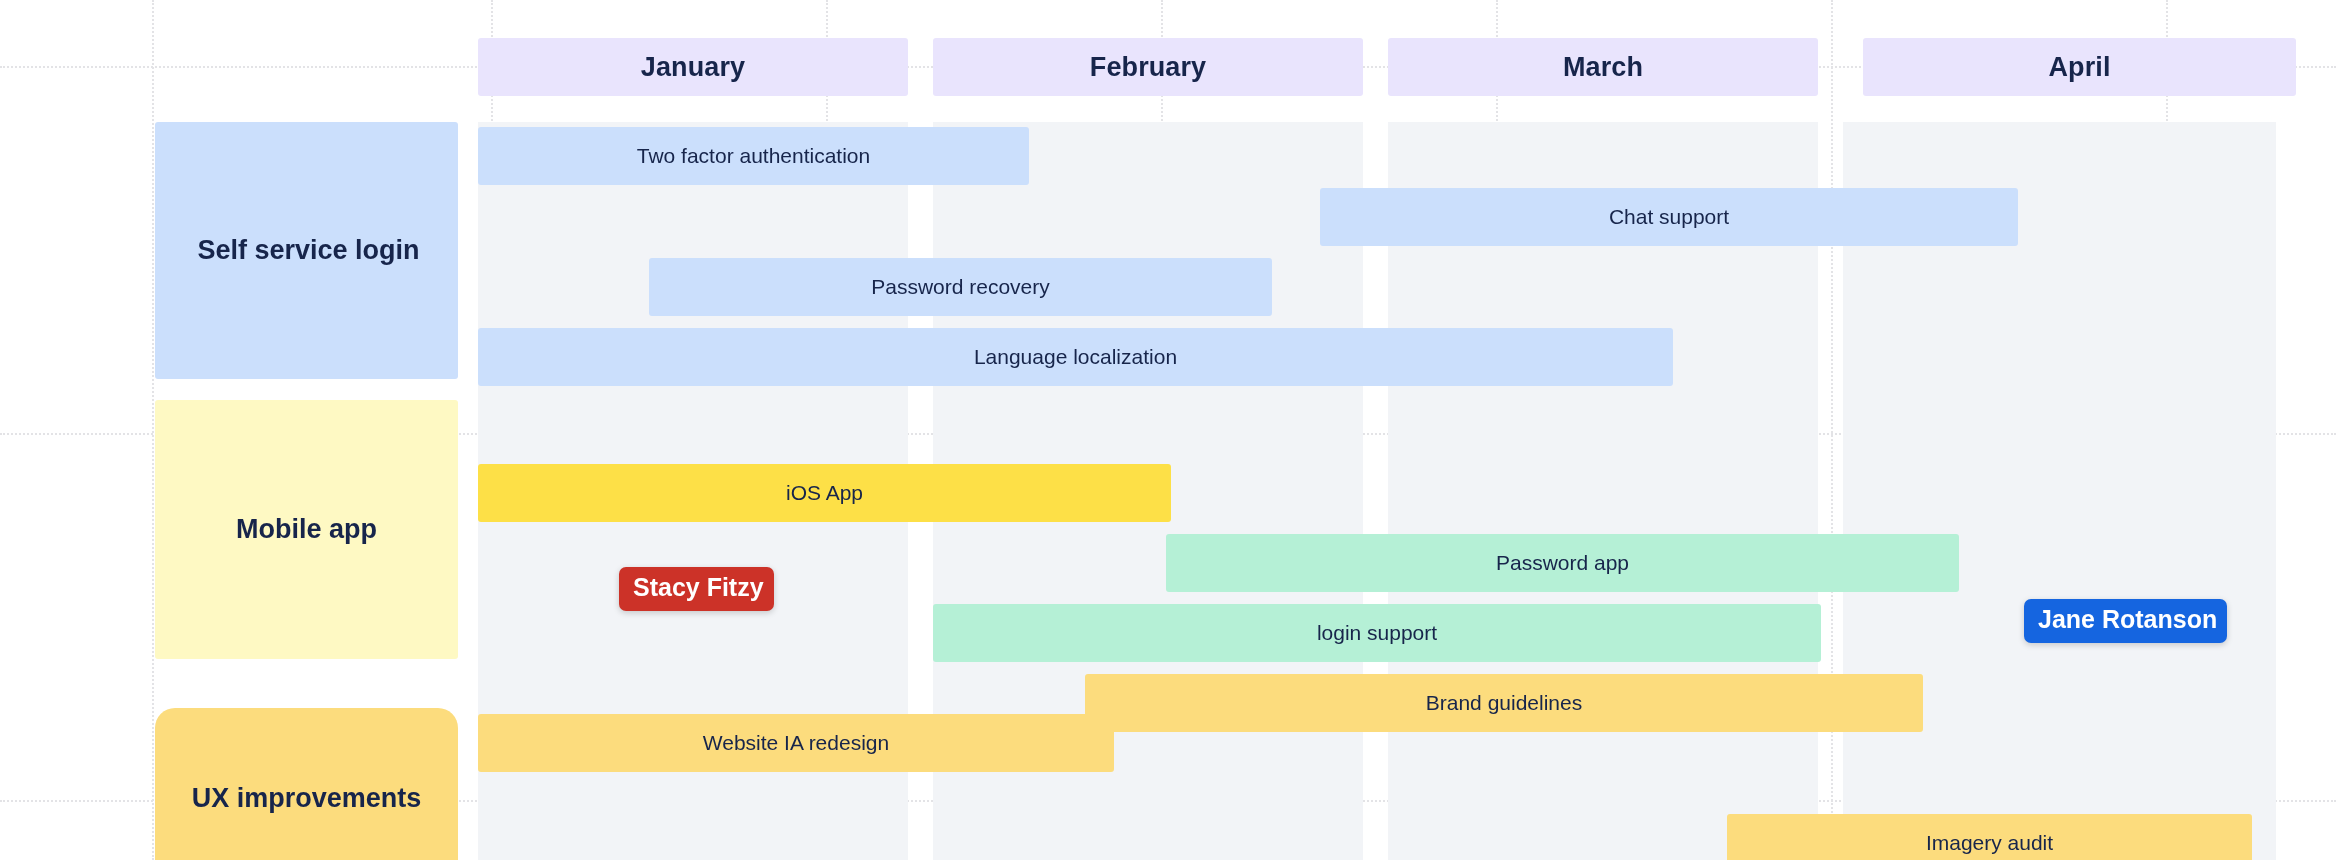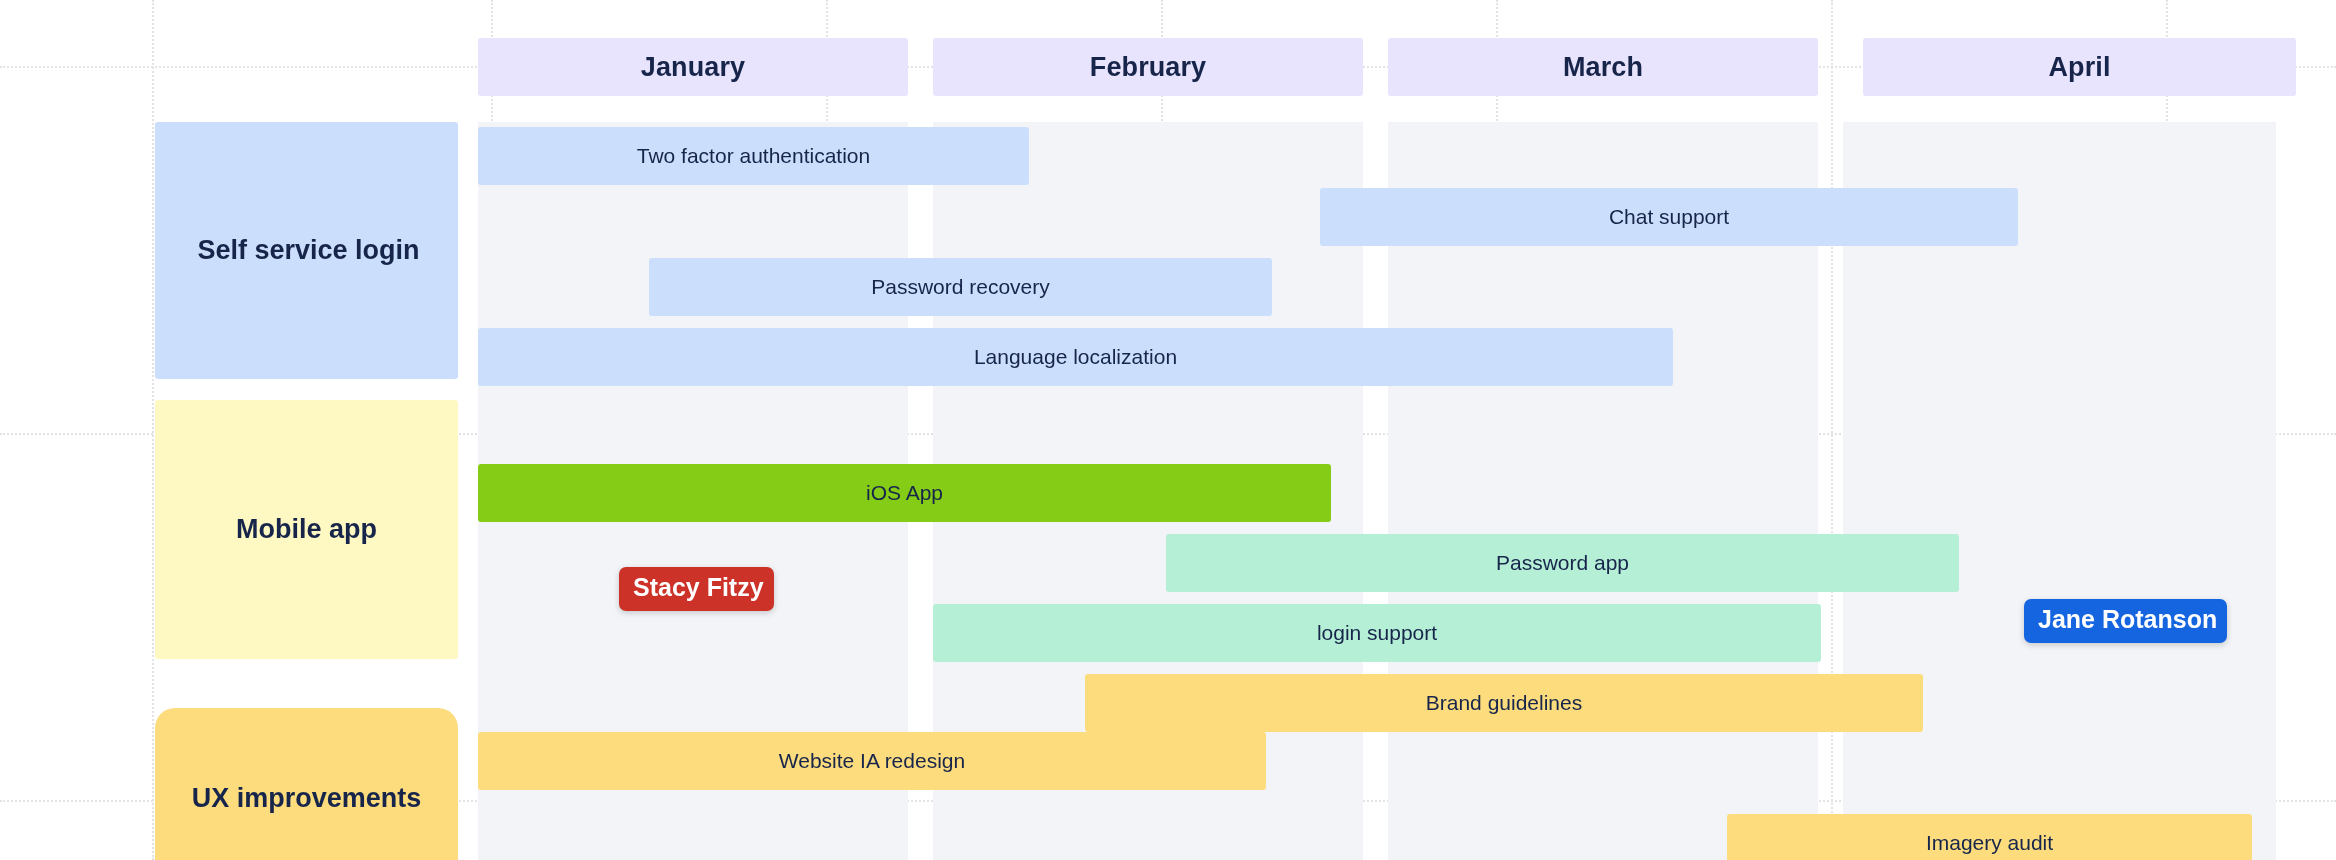--- a/index.html
+++ b/index.html
@@ -141,28 +141,28 @@
   </div>
 
   <div>
     <div class="bar" style="left:478px; top:127px; width:551px; background:#cbdffc;">Two factor authentication</div>
     <div class="bar" style="left:1320px; top:188px; width:698px; background:#cbdffc;">Chat support</div>
     <div class="bar" style="left:649px; top:258px; width:623px; background:#cbdffc;">Password recovery</div>
     <div class="bar" style="left:478px; top:328px; width:1195px; background:#cbdffc;">Language localization</div>
   </div>
 
   <div>
-    <div class="bar" style="left:478px; top:464px; width:853px; background:#84cc16;">iOS App</div>
+    <div class="bar" style="left:478px; top:464px; width:693px; background:#fde047;">iOS App</div>
     <div class="bar" style="left:1166px; top:534px; width:793px; background:#b5f0d6;">Password app</div>
     <div class="bar" style="left:933px; top:604px; width:888px; background:#b5f0d6;">login support</div>
   </div>
 
   <div>
     <div class="bar" style="left:1085px; top:674px; width:838px; background:#fcdc7d;">Brand guidelines</div>
-    <div class="bar" style="left:478px; top:732px; width:788px; background:#fcdc7d;">Website IA redesign</div>
+    <div class="bar" style="left:478px; top:714px; width:636px; background:#fcdc7d;">Website IA redesign</div>
     <div class="bar" style="left:1727px; top:814px; width:525px; background:#fcdc7d;">Imagery audit</div>
   </div>
 
   <div class="cursor" style="left:598px; top:545px;">
     <svg class="cursor-arrow" width="30" height="38" viewBox="0 0 30 38">
       <path d="M2 1 L2 33 L10 24 L16 34 L22 30 L15 21 L26 19 Z" fill="#cc3228"></path>
     </svg>
     <div class="cursor-tag" style="background:#cc3228;">Stacy Fitzy</div>
   </div>
 

